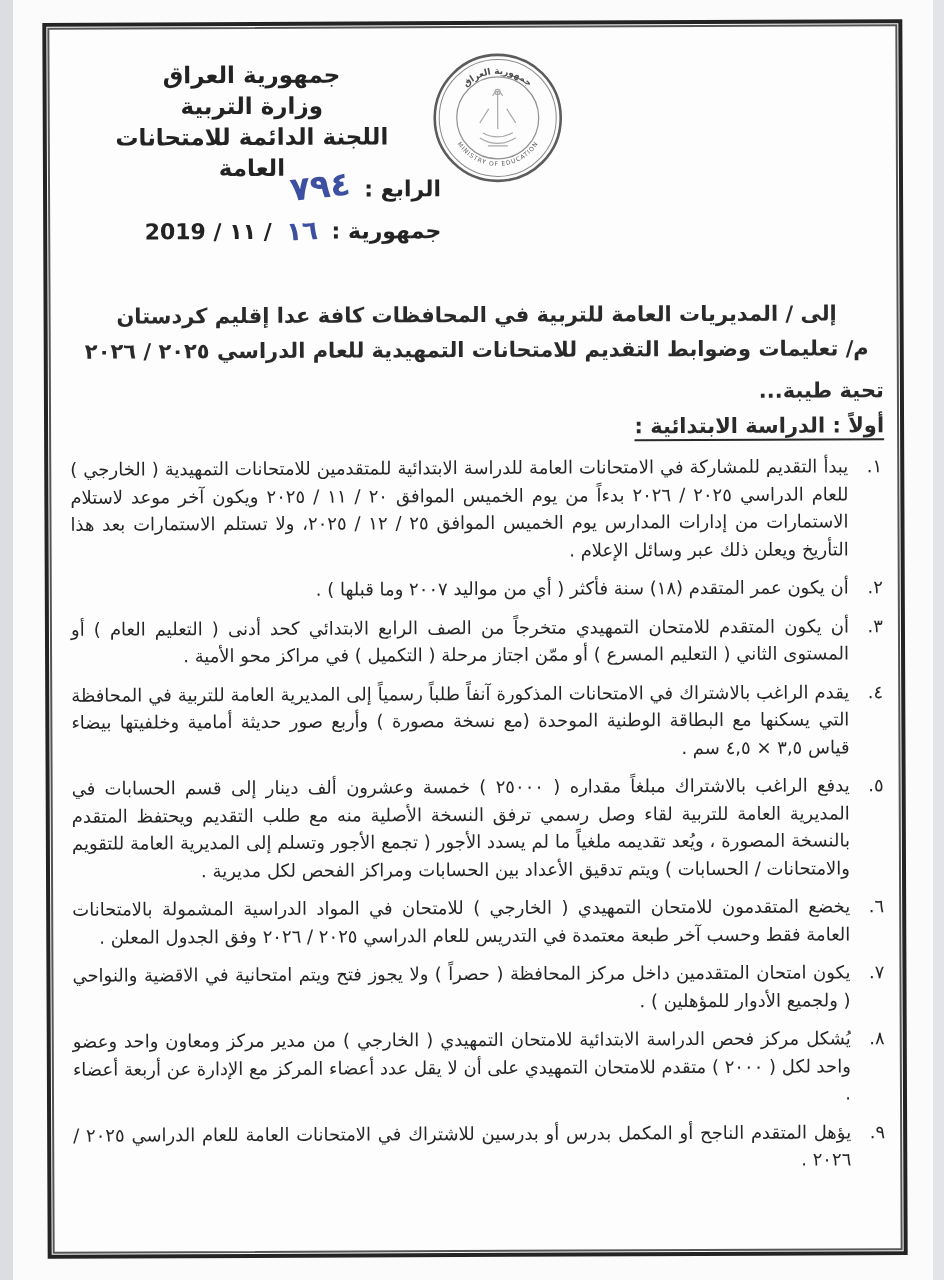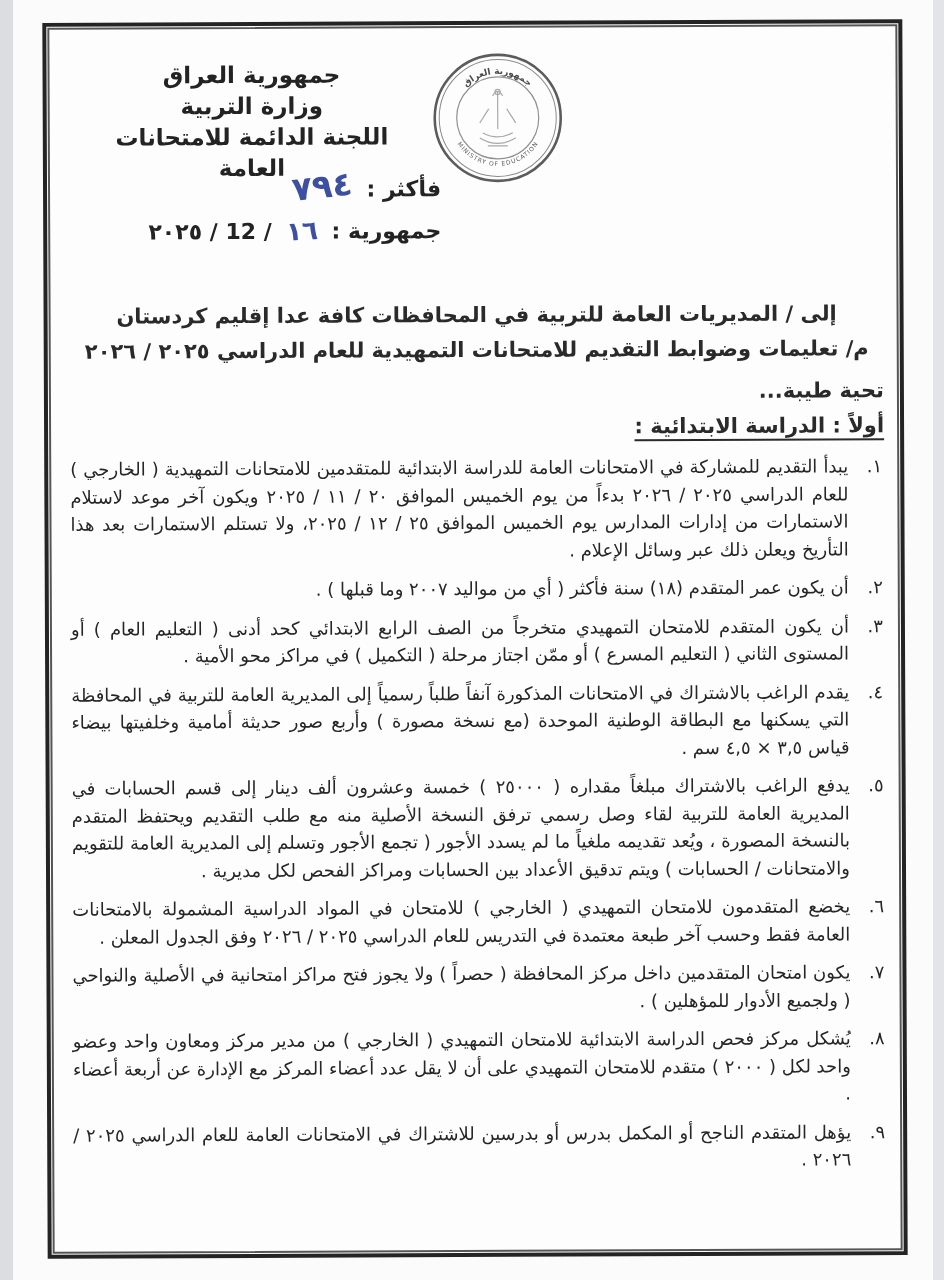--- a/index.html
+++ b/index.html
@@ -85,27 +85,27 @@
           <textPath href="#sealTopArc" startOffset="50%" text-anchor="middle">جمهورية العراق</textPath>
         </text>
         <text font-size="6" fill="#5a5a5a" font-family="DejaVu Sans, sans-serif" letter-spacing="1">
           <textPath href="#sealBotArc" startOffset="50%" text-anchor="middle">MINISTRY OF EDUCATION</textPath>
         </text>
       </svg>
     </div>
 
     <div class="ref-block">
       <div class="ref-line">
-        <span>فأكثر :</span>
+        <span>الرابع :</span>
         <span class="hand ref-number-value" style="color: rgb(60, 79, 160);">٧٩٤</span>
       </div>
       <div class="ref-line">
         <span>جمهورية :</span>
         <span class="hand date-day" style="color: rgb(60, 79, 160);">١٦</span>
-        <span class="date-rest">/ 12 / ٢٠٢٥</span>
+        <span class="date-rest">/ ١١ / 2019</span>
       </div>
     </div>
 
     <div class="doc-text">
       <div class="addressee">إلى / المديريات العامة للتربية في المحافظات كافة عدا إقليم كردستان</div>
       <div class="subject">م/ تعليمات وضوابط التقديم للامتحانات التمهيدية للعام الدراسي ٢٠٢٥ / ٢٠٢٦</div>
       <div class="greeting">تحية طيبة...</div>
       <div>
         <span class="section-title">أولاً : الدراسة الابتدائية :</span>
       </div>
@@ -130,21 +130,21 @@
         <div class="item">
           <span class="num">٥.</span>
           <span>يدفع الراغب بالاشتراك مبلغاً مقداره ( ٢٥٠٠٠ ) خمسة وعشرون ألف دينار إلى قسم الحسابات في المديرية العامة للتربية لقاء وصل رسمي ترفق النسخة الأصلية منه مع طلب التقديم ويحتفظ المتقدم بالنسخة المصورة ، ويُعد تقديمه ملغياً ما لم يسدد الأجور ( تجمع الأجور وتسلم إلى المديرية العامة للتقويم والامتحانات / الحسابات ) ويتم تدقيق الأعداد بين الحسابات ومراكز الفحص لكل مديرية .</span>
         </div>
         <div class="item">
           <span class="num">٦.</span>
           <span>يخضع المتقدمون للامتحان التمهيدي ( الخارجي ) للامتحان في المواد الدراسية المشمولة بالامتحانات العامة فقط وحسب آخر طبعة معتمدة في التدريس للعام الدراسي ٢٠٢٥ / ٢٠٢٦ وفق الجدول المعلن .</span>
         </div>
         <div class="item">
           <span class="num">٧.</span>
-          <span>يكون امتحان المتقدمين داخل مركز المحافظة ( حصراً ) ولا يجوز فتح مراكز امتحانية في الأصلية والنواحي ( ولجميع الأدوار للمؤهلين ) .</span>
+          <span>يكون امتحان المتقدمين داخل مركز المحافظة ( حصراً ) ولا يجوز فتح ويتم امتحانية في الاقضية والنواحي ( ولجميع الأدوار للمؤهلين ) .</span>
         </div>
         <div class="item">
           <span class="num">٨.</span>
           <span>يُشكل مركز فحص الدراسة الابتدائية للامتحان التمهيدي ( الخارجي ) من مدير مركز ومعاون واحد وعضو واحد لكل ( ٢٠٠٠ ) متقدم للامتحان التمهيدي على أن لا يقل عدد أعضاء المركز مع الإدارة عن أربعة أعضاء .</span>
         </div>
         <div class="item">
           <span class="num">٩.</span>
           <span>يؤهل المتقدم الناجح أو المكمل بدرس أو بدرسين للاشتراك في الامتحانات العامة للعام الدراسي ٢٠٢٥ / ٢٠٢٦ .</span>
         </div>
       </div>

